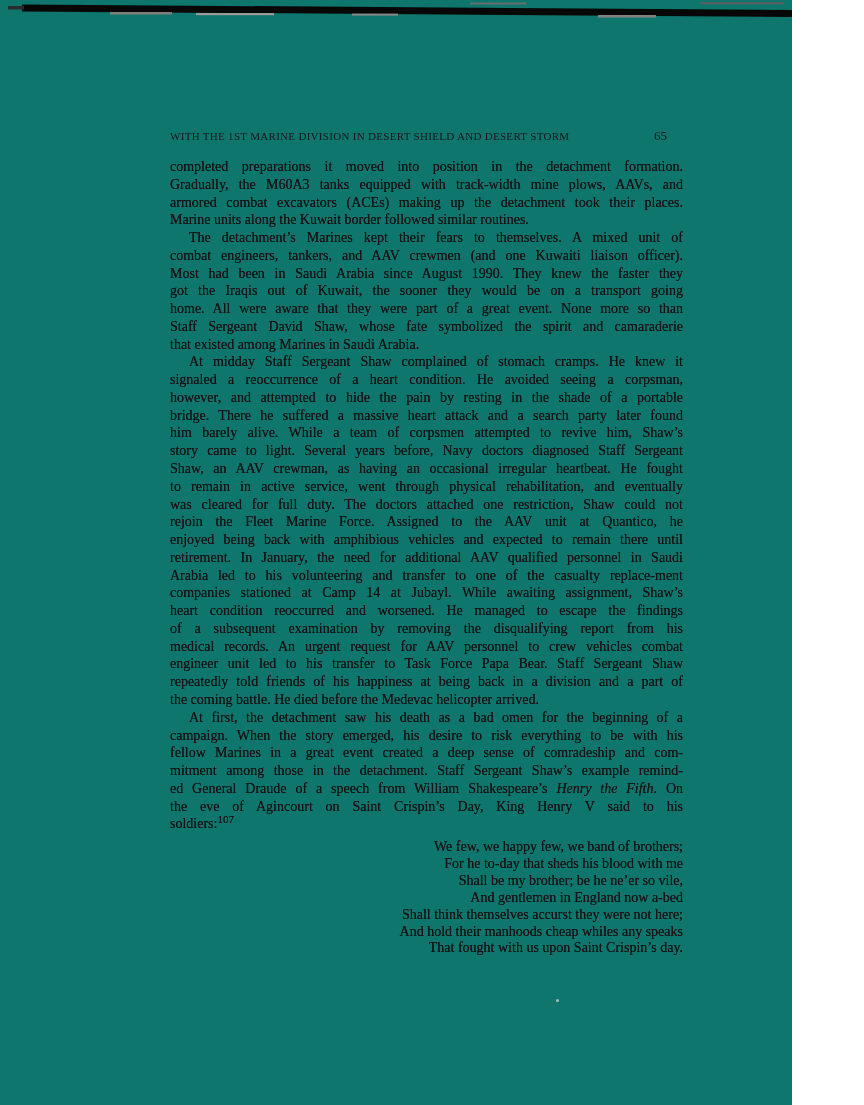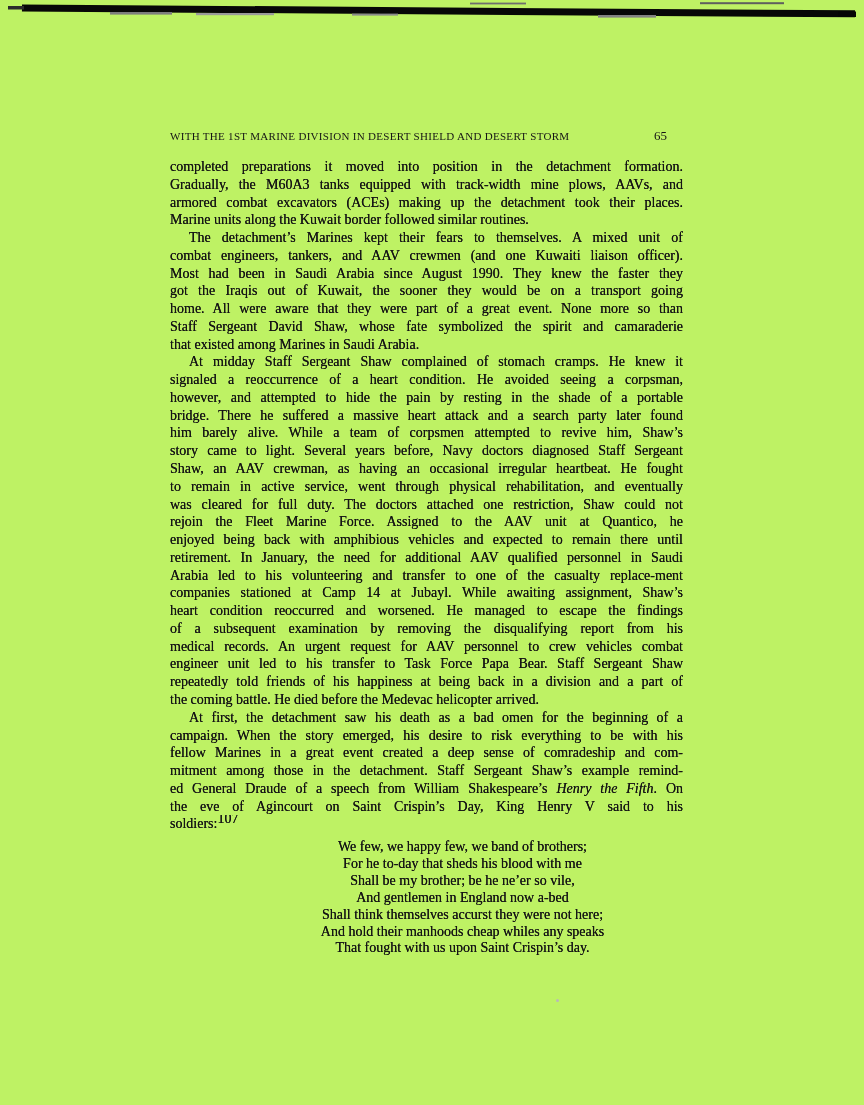--- a/index.html
+++ b/index.html
@@ -1,20 +1,20 @@
 <!DOCTYPE html>
 <html><head>
 <meta charset="utf-8">
 <style>
   html, body { margin: 0; padding: 0; background: #ffffff; }
   .page {
     position: relative;
-    width: 864px;
+    width: 792px;
     height: 1105px;
-    background: #bef264;
+    background: #0f766e;
     overflow: hidden;
     font-family: "Liberation Serif", "DejaVu Serif", serif;
     color: #151515;
   }
   .scan-bar { position: absolute; top: 0; left: 0; }
   .running-header {
     position: absolute;
     top: 128px;
     left: 170px;
     width: 513px;
@@ -50,24 +50,24 @@
     text-align-last: justify;
   }
   .lline { text-align: left; }
   .indent { padding-left: 19px; }
   .quote { margin-top: 6px; margin-left: 72px; }
   .qline {
     height: 16.9px;
     line-height: 16.9px;
     overflow: hidden;
     white-space: nowrap;
-    text-align: center;
+    text-align: right;
   }
   sup {
-    font-size: 14px;
+    font-size: 11px;
     line-height: 0;
     vertical-align: baseline;
     position: relative;
     top: -5px;
   }
   i { }
   .speck {
     position: absolute;
     left: 556px;
     top: 999px;

